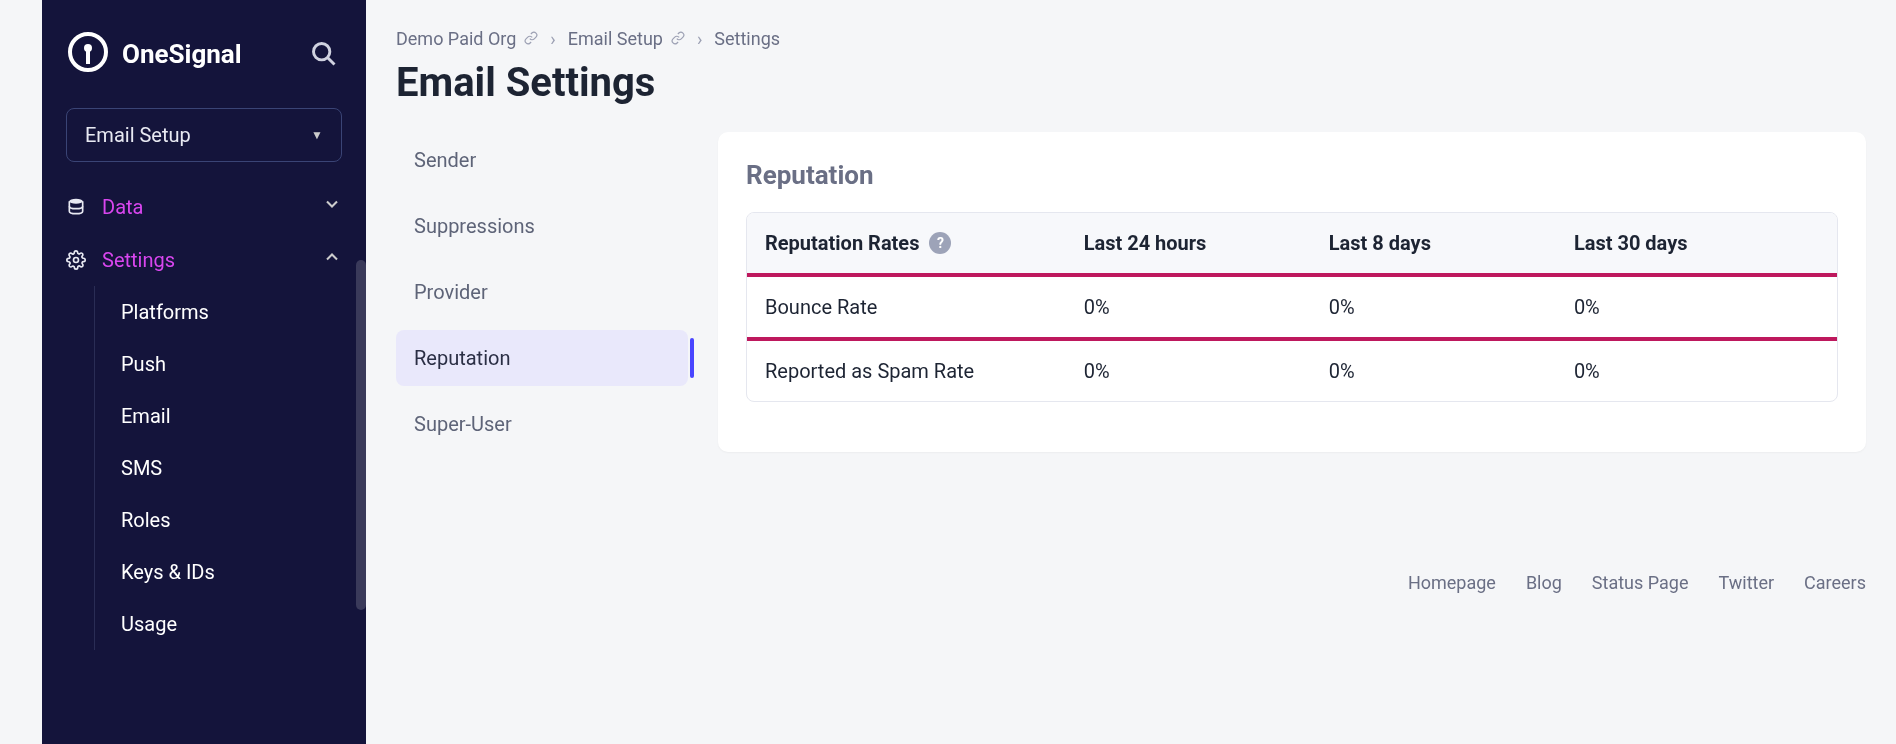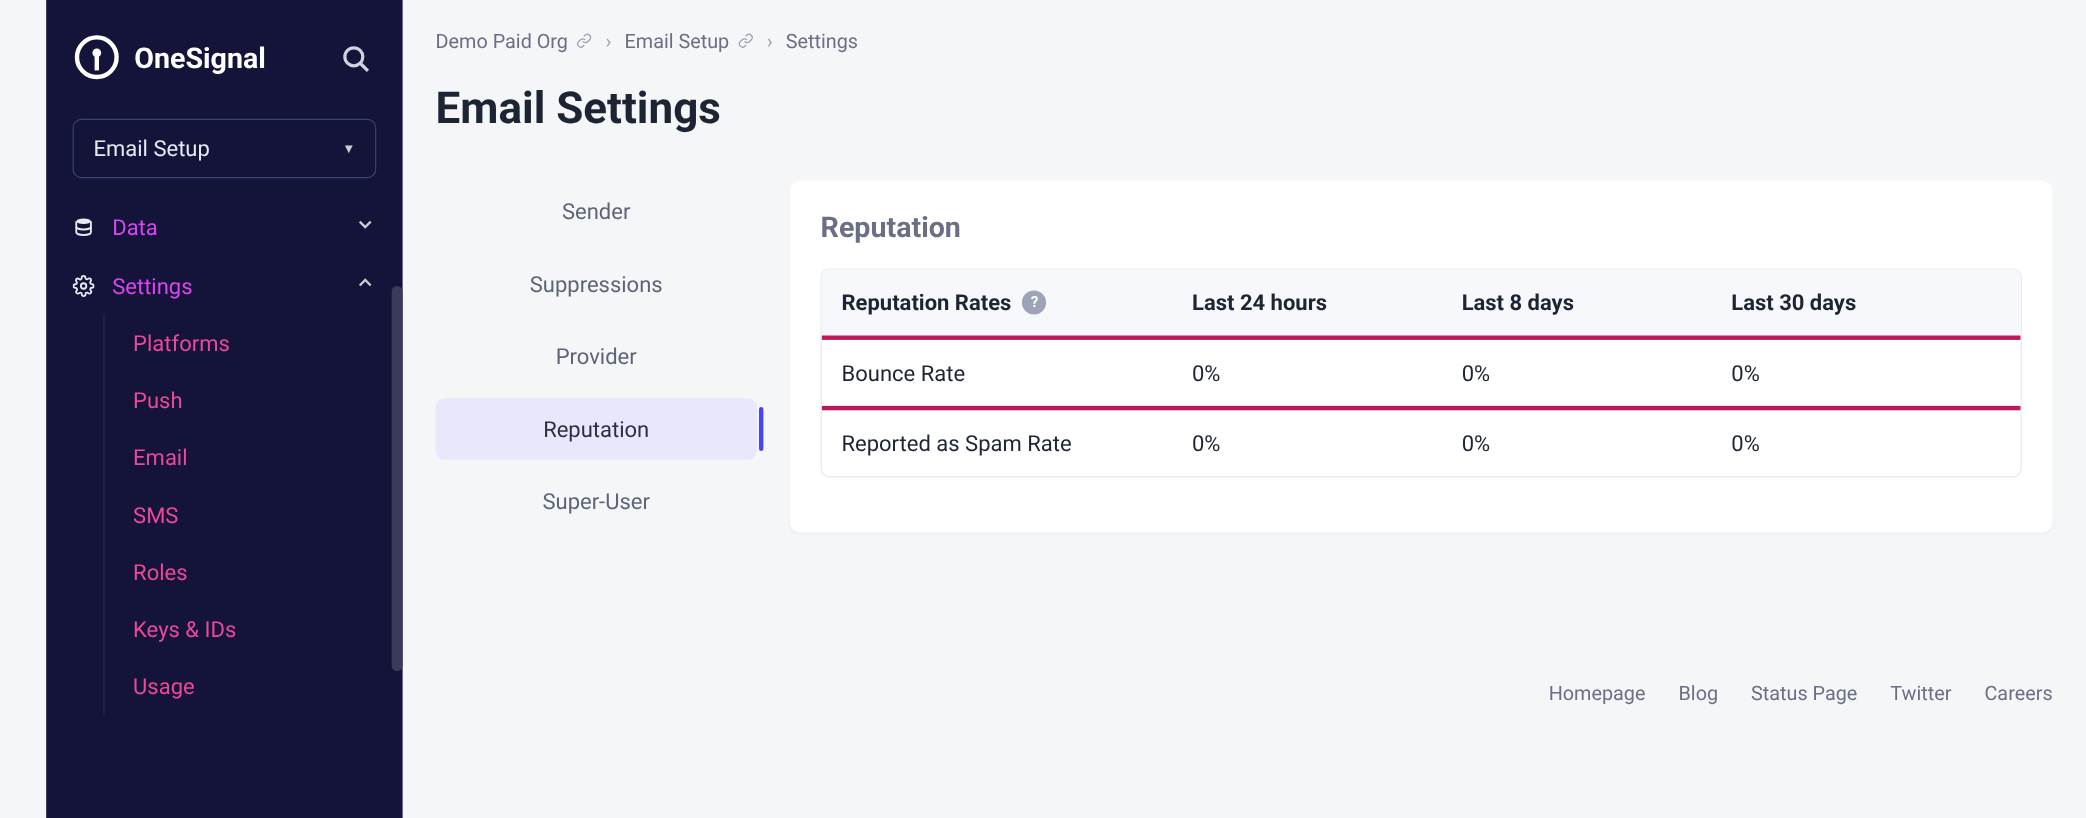--- a/index.html
+++ b/index.html
@@ -94,31 +94,30 @@
   }
 
   .subnav {
     margin-left: 52px;
     border-left: 1px solid #2a2d55;
     padding-left: 0;
   }
   .sub-item {
     padding: 14px 24px 14px 26px;
     font-size: 20px;
-    color: #ec4899;
+    color: #ffffff;
     cursor: pointer;
   }
 
   
   .main {
     flex: 1;
     display: flex;
     flex-direction: column;
     padding: 28px 30px 16px 30px;
-    gap: 16px;
   }
   .breadcrumb {
     display: flex;
     align-items: center;
     font-size: 18px;
     color: #6a6f85;
     gap: 12px;
     margin-bottom: 10px;
   }
   .breadcrumb .crumb {
@@ -140,21 +139,20 @@
   .content-row {
     display: flex;
     gap: 30px;
   }
 
   .tabs {
     width: 292px;
     display: flex;
     flex-direction: column;
     gap: 10px;
-    text-align: center;
   }
   .tab {
     padding: 16px 18px;
     font-size: 20px;
     color: #5e6478;
     border-radius: 8px;
     cursor: pointer;
     position: relative;
   }
   .tab.active {

